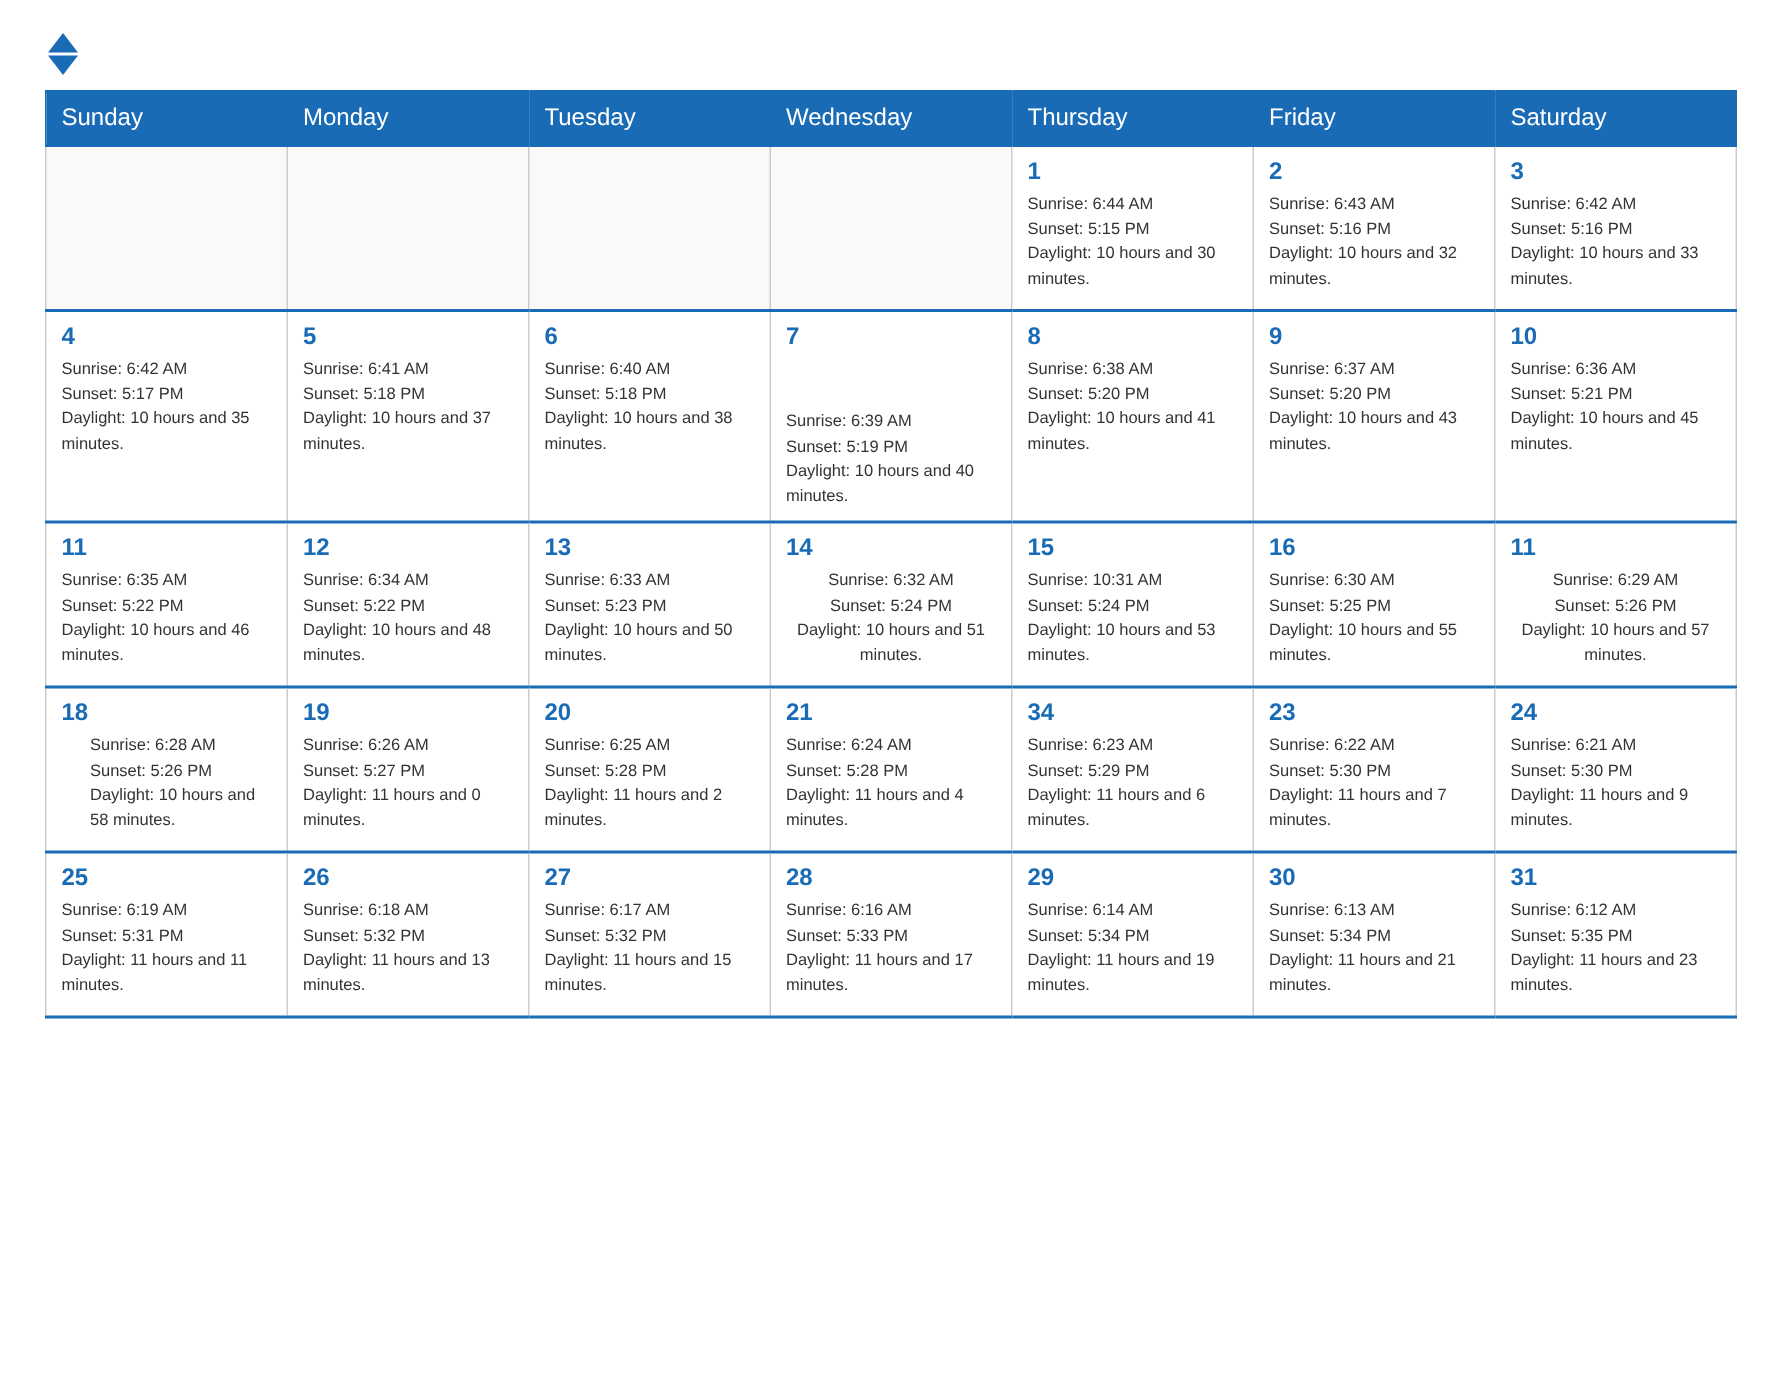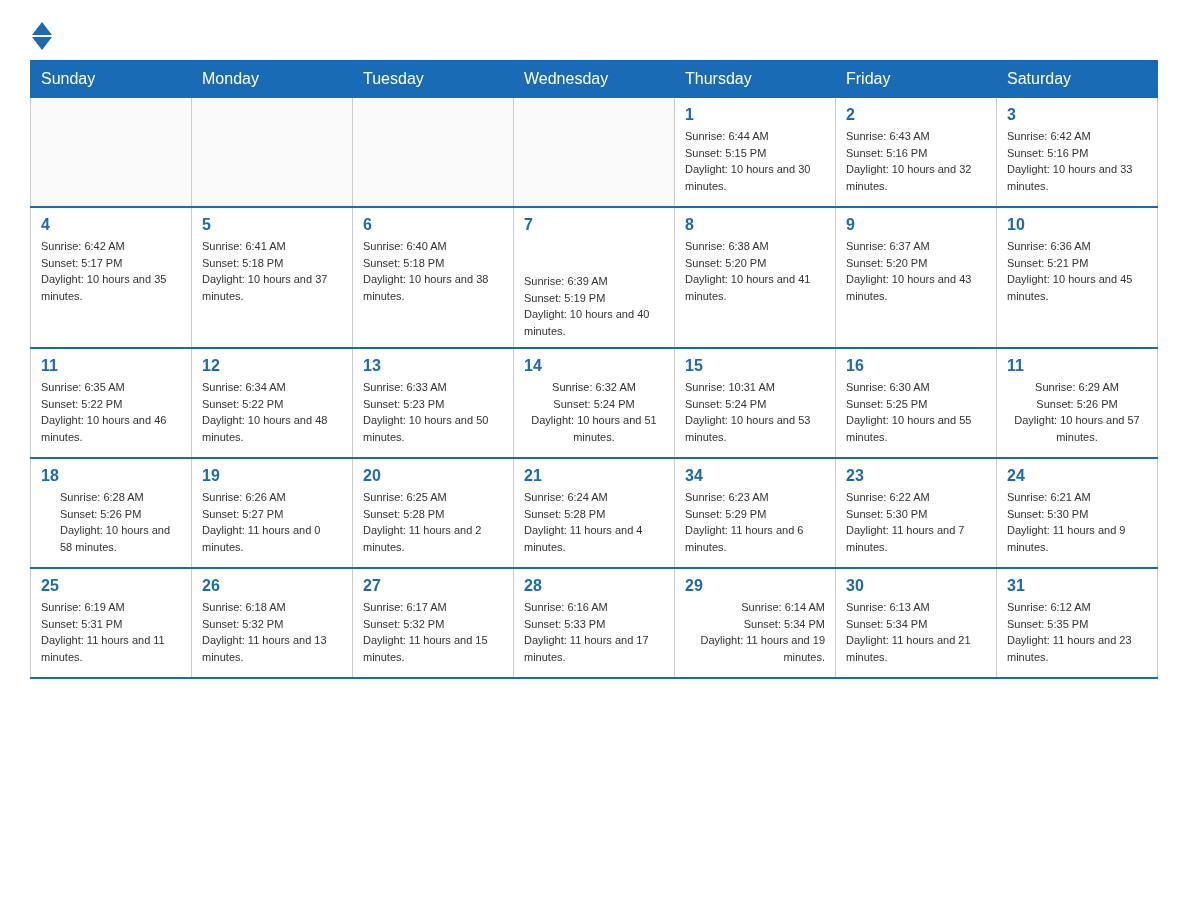--- a/index.html
+++ b/index.html
@@ -314,21 +314,21 @@
 Daylight: 11 hours and 15 minutes.</div>
         </td>
         <td>
           <span class="day-number">28</span>
           <div class="day-info" style="white-space: pre-line;">Sunrise: 6:16 AM
 Sunset: 5:33 PM
 Daylight: 11 hours and 17 minutes.</div>
         </td>
         <td>
           <span class="day-number">29</span>
-          <div class="day-info" style="white-space: pre-line; text-align: right;">Sunrise: 6:14 AM
+          <div class="day-info" style="white-space: pre-line;">Sunrise: 6:14 AM
 Sunset: 5:34 PM
 Daylight: 11 hours and 19 minutes.</div>
         </td>
         <td>
           <span class="day-number">30</span>
           <div class="day-info" style="white-space: pre-line;">Sunrise: 6:13 AM
 Sunset: 5:34 PM
 Daylight: 11 hours and 21 minutes.</div>
         </td>
         <td>

